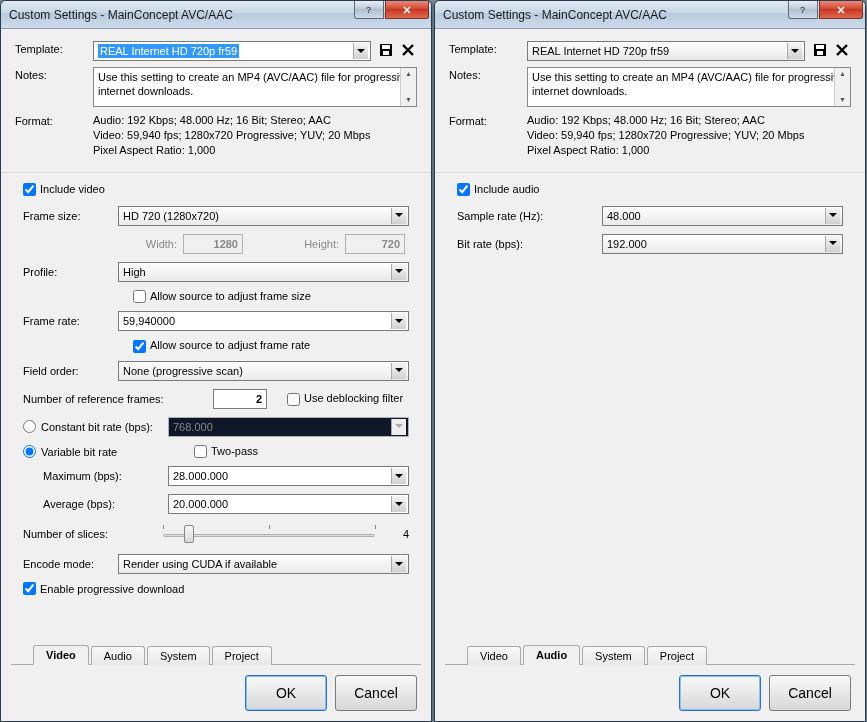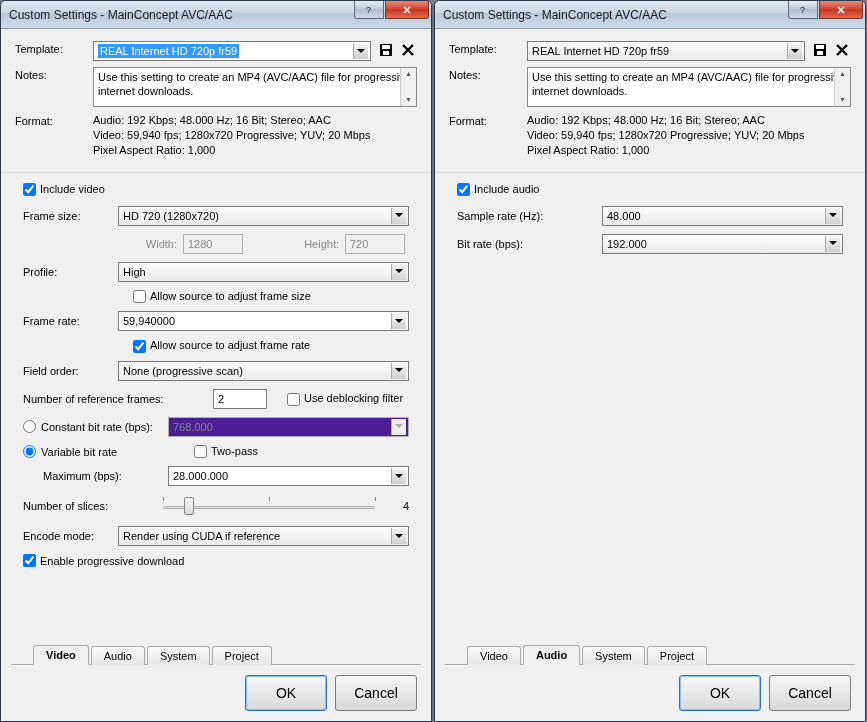--- a/index.html
+++ b/index.html
@@ -165,26 +165,26 @@
   .combo .arrow {
     position: absolute;
     right: 2px; top: 1px;
     width: 15px; height: 16px;
     background: linear-gradient(to bottom,#f5f5f5,#d0d0d0);
     border-left: 1px solid #aaa;
     display:flex;align-items:center;justify-content:center;
   }
   .combo .arrow::after { content:""; border:4px solid transparent; border-top:4px solid #000; margin-top:3px;}
   .combo.white { background: #fff; }
-  .combo.disabled { background: #4c1d95; color:#888; border-color:#b0b0b0;}
+  .combo.disabled { background: #0f172a; color:#888; border-color:#b0b0b0;}
   .combo.disabled .arrow { background:#eee; }
   .combo.disabled .arrow::after { border-top-color:#aaa;}
   .txtinp { background:#fff; text-align:left;}
   .txtinp.disabled { background:#f0f0f0; color:#888; border-color:#b0b0b0;}
-  .txtinp.center { justify-content:flex-start; }
+  .txtinp.center { justify-content:flex-end;font-weight:bold; }
   .subrow { display:flex; align-items:center; margin-left:110px; margin-bottom:8px; gap:6px;}
   .subrow .sublab { color:#888; font-size:11px; width:44px; text-align:right;}
   .txtinp.small { width:60px; flex:none;}
   .radio { display:flex; align-items:center; }
   .radio input { margin-right:5px; }
   .slider {
     flex:1; position:relative; height:24px;
     display:flex; align-items:center;
     margin:0 10px;
   }
@@ -397,37 +397,44 @@
       </label>
     </div>
 
     <div class="form-row" style="padding-left:20px;">
       <div class="flab" style="width:125px">Maximum (bps):</div>
       <div class="combo white">
           <span>28.000.000</span>
           <div class="arrow"></div>
         </div>
     </div>
+    <div class="form-row" style="padding-left:20px;">
+      <div class="flab" style="width:125px">Average (bps):</div>
+      <div class="combo white">
+          <span>20.000.000</span>
+          <div class="arrow"></div>
+        </div>
+    </div>
 
     <div class="form-row">
       <div class="flab" style="width:130px">Number of slices:</div>
       <div class="slider">
         <div class="slider-track"></div>
         <div class="slider-tick" style="left:0%"></div>
         <div class="slider-tick" style="left:50%"></div>
         <div class="slider-tick" style="left:100%"></div>
         <div class="slider-thumb" style="left:10%"></div>
       </div>
       <div style="width:24px;text-align:right">4</div>
     </div>
 
     <div class="form-row">
       <div class="flab narrow">Encode mode:</div>
       <div class="combo">
-          <span>Render using CUDA if reference</span>
+          <span>Render using CUDA if available</span>
           <div class="arrow"></div>
         </div>
     </div>
 
     <div class="check-row" style="margin-top:6px;">
       <label>
         <input type="checkbox" checked="" style="">
           <span>Enable progressive download</span>
       </label>
     </div>

